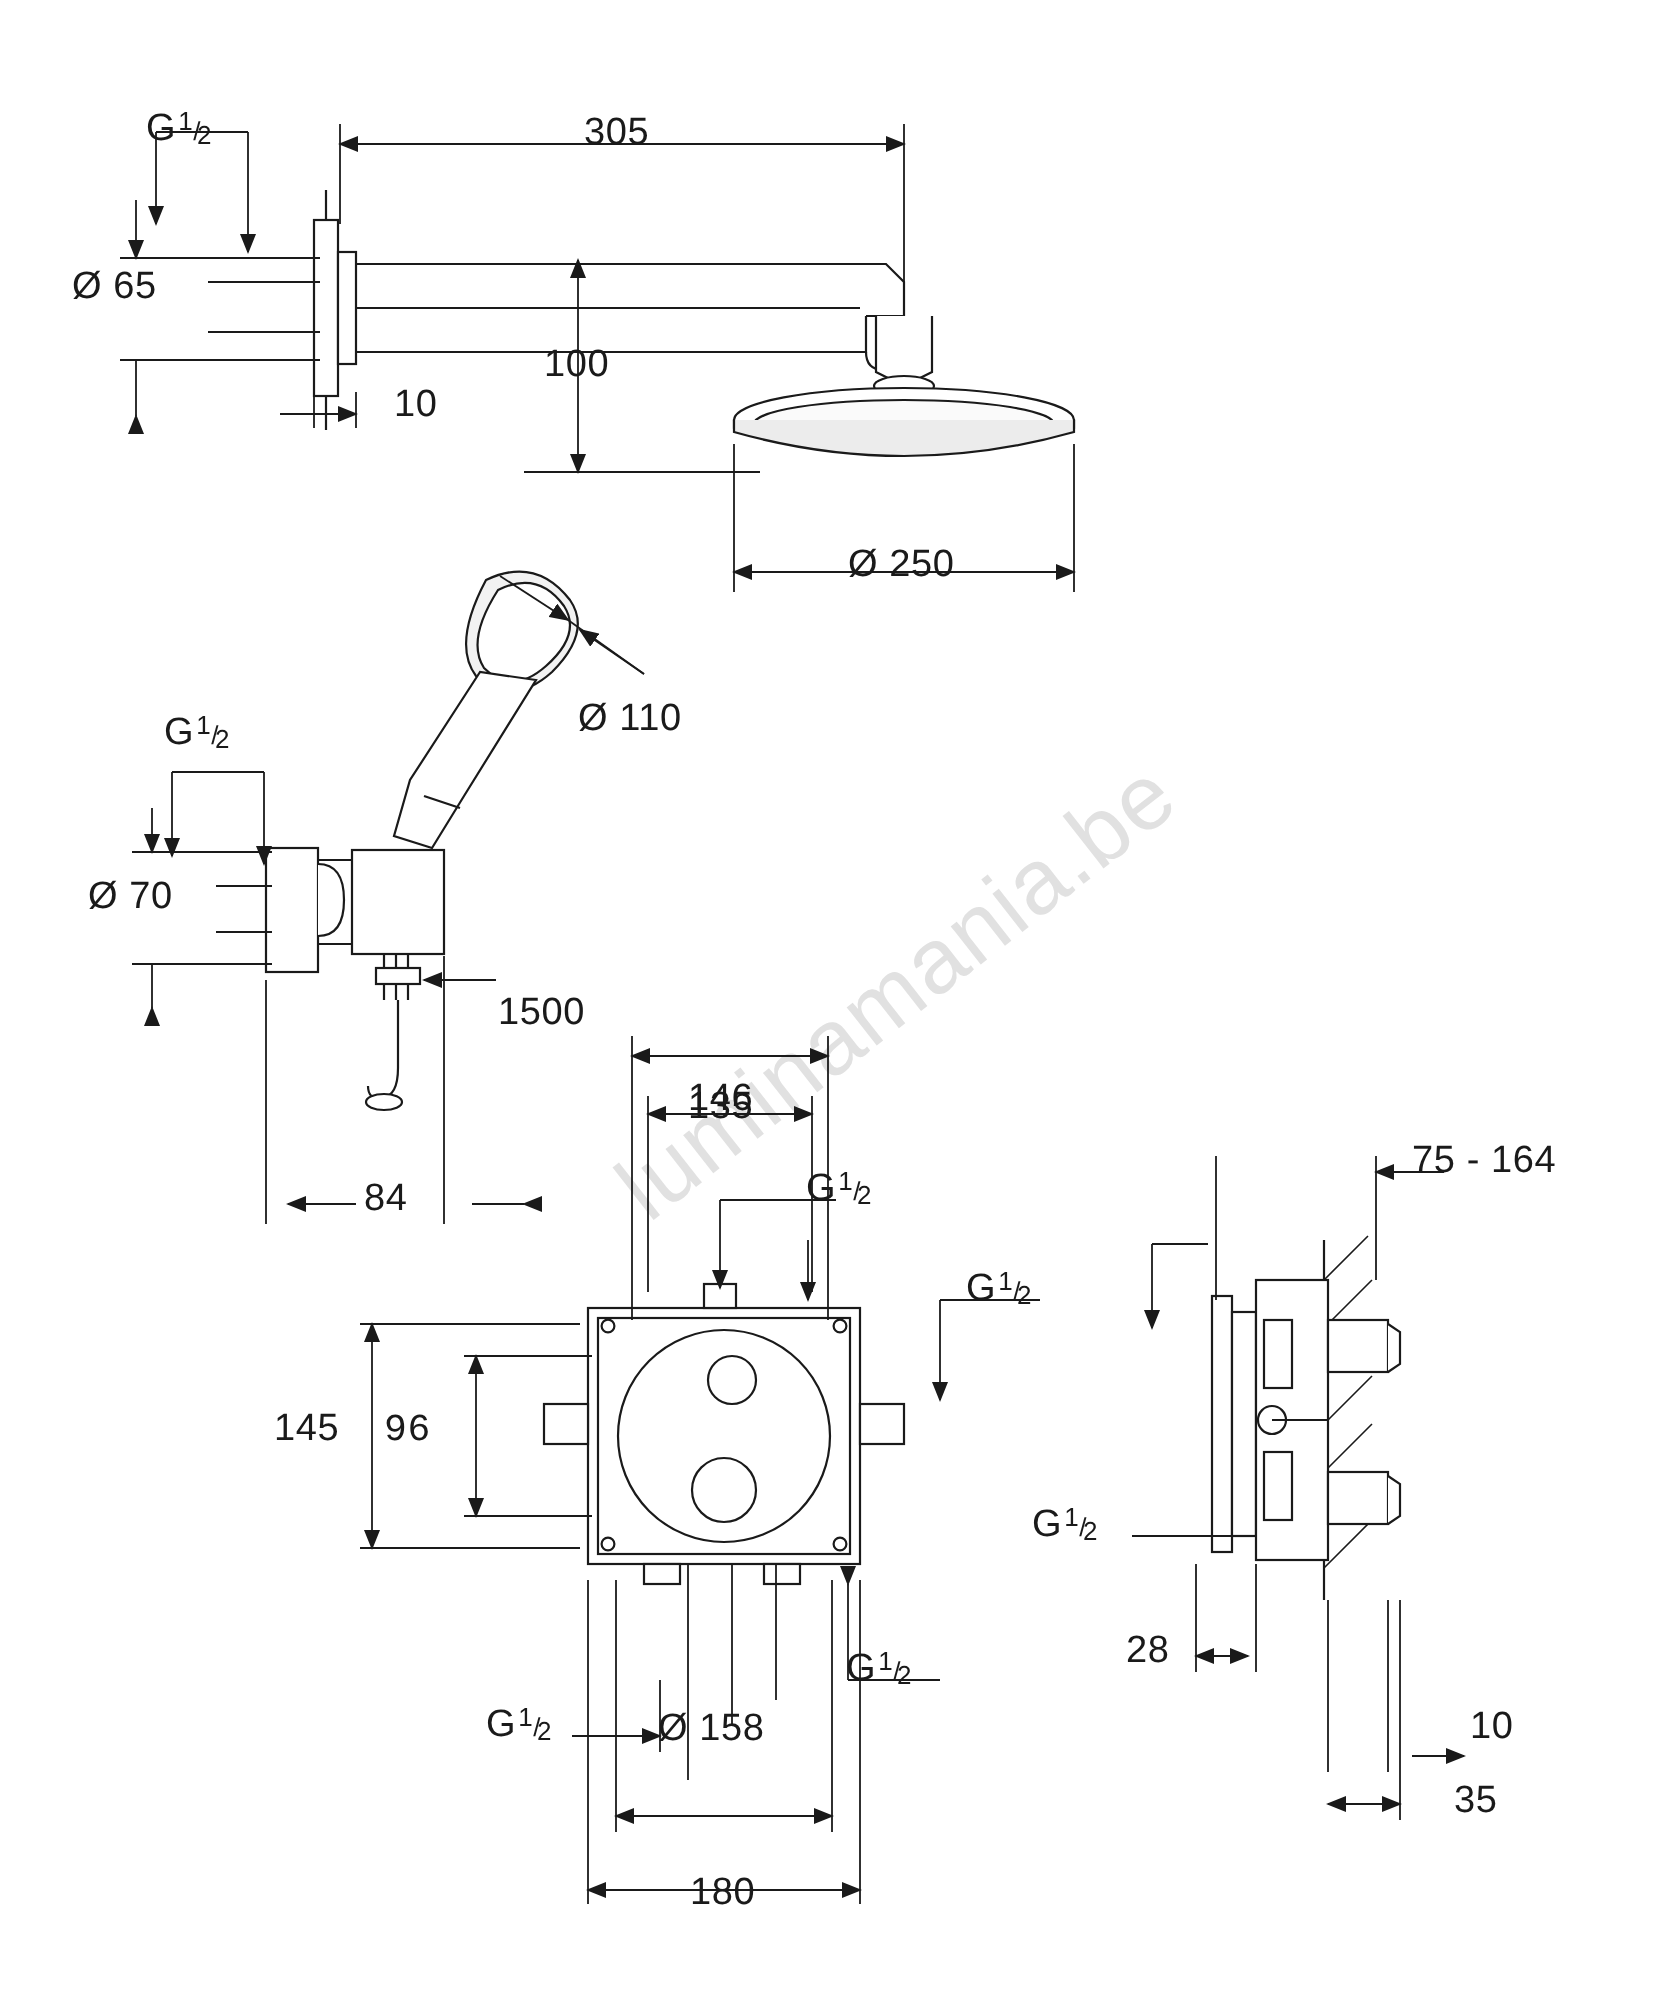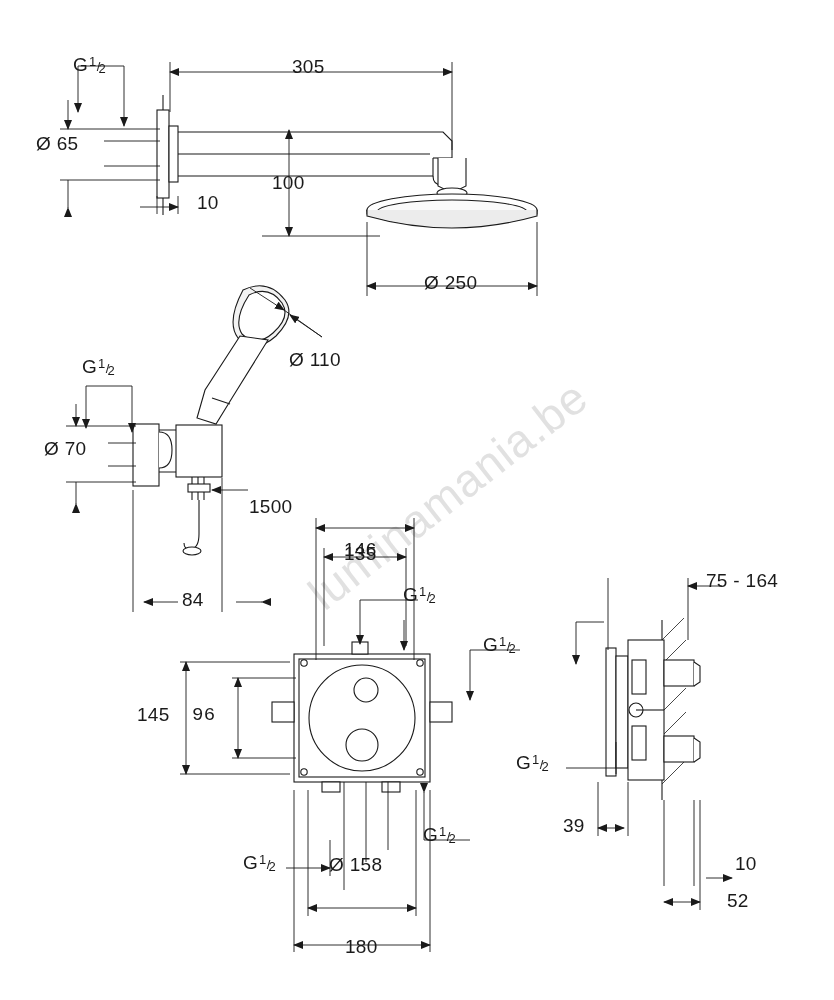--- a/index.html
+++ b/index.html
@@ -330,19 +330,19 @@
   <div class="lbl" style="left:423px; top:824px;"><span>G</span><span class="frac"><span class="num">1</span>/<span class="den">2</span></span></div>
 
   <div class="lbl" style="left:329px; top:854px;">Ø 158</div>
 
   <div class="lbl" style="left:345px; top:936px;">180</div>
 
   <div class="lbl" style="left:706px; top:570px;">75 - 164</div>
 
   <div class="lbl" style="left:516px; top:752px;"><span>G</span><span class="frac"><span class="num">1</span>/<span class="den">2</span></span></div>
 
-  <div class="lbl" style="left:563px; top:815px;">39</div>
+  <div class="lbl" style="left:563px; top:815px;">28</div>
 
   <div class="lbl" style="left:735px; top:853px;">10</div>
 
-  <div class="lbl" style="left:727px; top:890px;">52</div>
+  <div class="lbl" style="left:727px; top:890px;">35</div>
 
 </div>
 
 </body></html>

